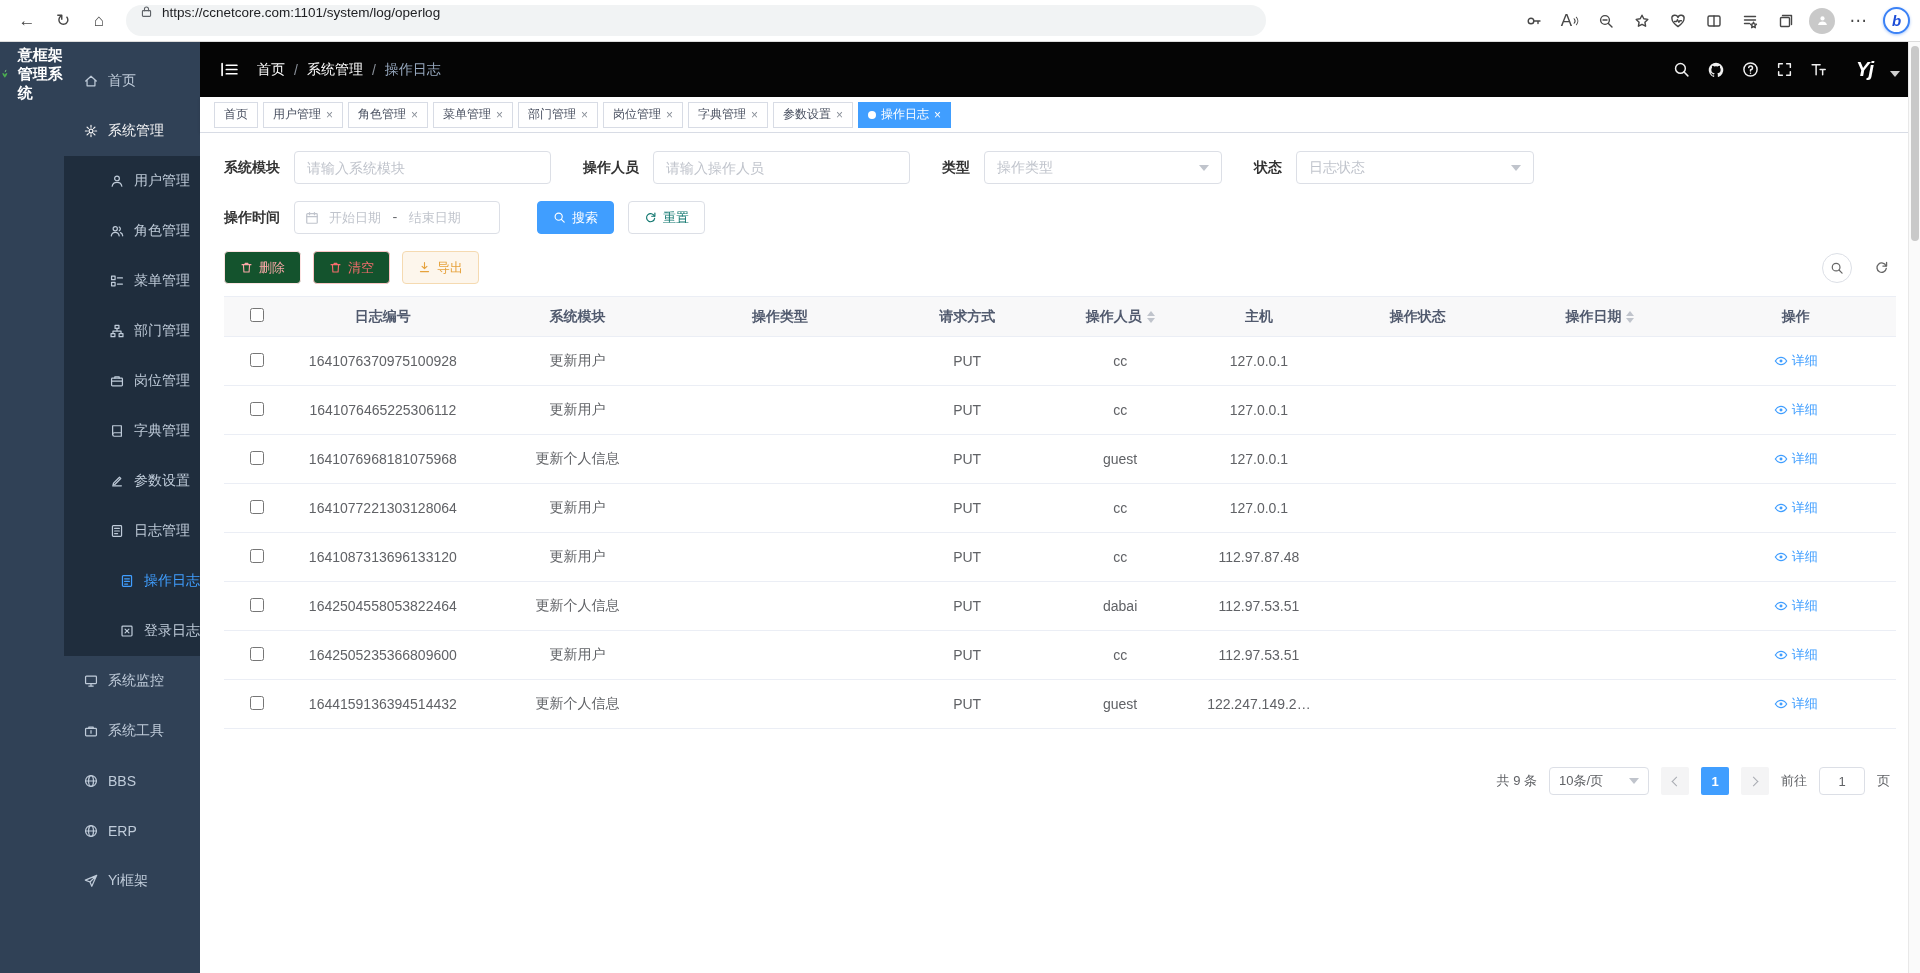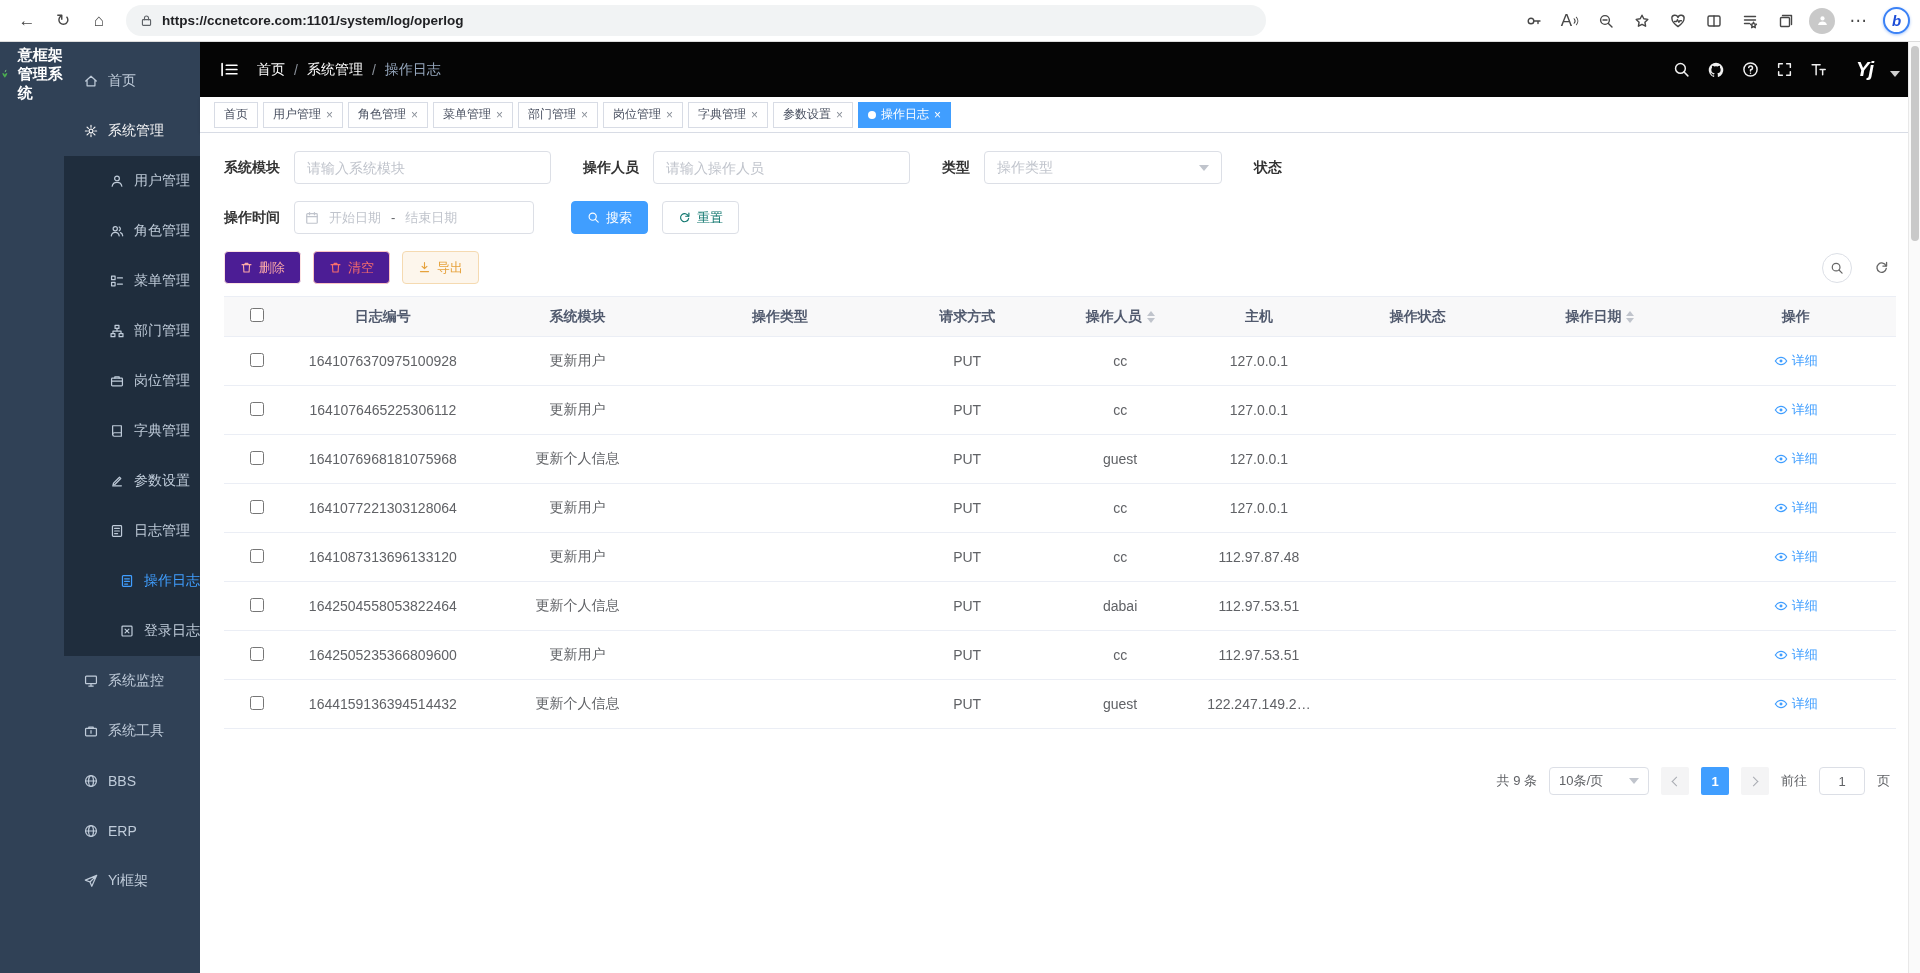--- a/index.html
+++ b/index.html
@@ -6,21 +6,21 @@
   html,body { width:1920px; height:973px; }
   body { font-family:"Liberation Sans","DejaVu Sans",sans-serif; font-size:14px; color:#303133; background:#fff; overflow:hidden; }
   .screen { width:1920px; height:973px; display:flex; flex-direction:column; position:relative; }
 
   svg.si { fill:none; stroke:currentColor; stroke-width:1.4; stroke-linecap:round; stroke-linejoin:round; }
   svg .fi, svg.fi { fill:currentColor; stroke:none; }
 
   
   .browser { height:42px; flex:0 0 42px; background:#fff; border-bottom:1px solid #dcdcdc; display:flex; align-items:center; padding:0 10px; gap:2px; }
   .b-icon { min-width:34px; height:32px; display:flex; align-items:center; justify-content:center; border-radius:6px; color:#474747; font-size:17px; cursor:pointer; gap:1px; }
-  .address-bar { width:1140px; height:31px; background:#f1f3f4; border-radius:16px; display:flex; align-items:center; padding:0 14px; gap:9px; color:#5f6368; margin-left:8px;font-weight:bold; }
+  .address-bar { width:1140px; height:31px; background:#f1f3f4; border-radius:16px; display:flex; align-items:flex-start; padding:0 14px; gap:9px; color:#5f6368; margin-left:8px; }
   .address-url { font-size:13.5px; color:#202124; white-space:nowrap; overflow:hidden; }
   .browser-right { margin-left:auto; display:flex; align-items:center; gap:2px; }
   .profile { width:26px; height:26px; border-radius:50%; background:#c9c9c9; color:#fff; display:flex; align-items:center; justify-content:center; }
   .bing { width:27px; height:27px; border-radius:50%; background:#fff; border:2px solid #3b82f6; color:#1d4ed8; font-weight:bold; font-style:italic; display:flex; align-items:center; justify-content:center; font-size:15px; box-shadow:0 1px 3px rgba(59,130,246,.45); margin-left:6px; }
 
   
   .app { flex:1; display:flex; min-height:0; }
 
   
   .sidebar { width:200px; flex:0 0 200px; background:#304156; color:#bfcbd9; display:flex; flex-direction:row; overflow:hidden; }
@@ -56,27 +56,27 @@
   
   .content { flex:1; background:#fff; padding:18px 24px 0 24px; overflow:hidden; }
   .filter-row { display:flex; align-items:center; margin-bottom:17px; }
   .f-group { display:flex; align-items:center; margin-right:32px; }
   .f-label { font-weight:bold; color:#333; margin-right:14px; white-space:nowrap; }
   .el-input { height:33px; border:1px solid #dcdfe6; border-radius:4px; padding:0 12px; font-size:14px; color:#606266; outline:none; background:#fff; }
   .el-input::placeholder { color:#c0c4cc; }
   .w233 { width:257px; }
   .el-select { width:238px; height:33px; border:1px solid #dcdfe6; border-radius:4px; display:flex; align-items:center; justify-content:space-between; padding:0 12px; color:#c0c4cc; cursor:pointer; background:#fff; }
   .sel-caret { width:0; height:0; border-left:5px solid transparent; border-right:5px solid transparent; border-top:6px solid #c0c4cc; }
-  .date-range { width:240px; height:33px; border:1px solid #dcdfe6; border-radius:4px; display:flex; align-items:center; padding:0 10px; gap:10px; color:#c0c4cc; font-size:13px; background:#fff; }
+  .date-range { width:206px; height:33px; border:1px solid #dcdfe6; border-radius:4px; display:flex; align-items:center; padding:0 10px; gap:10px; color:#c0c4cc; font-size:13px; background:#fff;font-family:Liberation Mono, monospace; }
   .date-sep { color:#606266; }
 
   .btn { height:33px; padding:9px 15px; border-radius:4px; font-size:13px; display:inline-flex; align-items:center; gap:6px; cursor:pointer; border:1px solid transparent; background:#fff; white-space:nowrap; }
   .btn-primary { background:#409eff; border-color:#409eff; color:#fff; margin-left:37px; }
   .btn-default { border-color:#dcdfe6; color:#0f766e; margin-left:14px; }
-  .btn-danger-plain { background:#4c1d95; border-color:#fbc4c4; color:#f56c6c; }
+  .btn-danger-plain { background:#14532d; border-color:#fbc4c4; color:#f56c6c; }
   .btn-danger-plain.disabled { color:#f9a7a7; border-color:#fde2e2; cursor:not-allowed; }
   .btn-warning-plain { background:#fdf6ec; border-color:#f5dab1; color:#e6a23c; }
   .toolbar-row { display:flex; align-items:center; gap:12px; margin-bottom:12px; }
   .table-tools { margin-left:auto; display:flex; align-items:center; gap:14px; }
   .tool-btn { width:30px; height:30px; border:1px solid #dcdfe6; border-radius:50%; display:flex; align-items:center; justify-content:center; color:#666; cursor:pointer; }
   .tool-btn.plain { border:none; }
 
   
   table { width:100%; border-collapse:collapse; table-layout:fixed; font-size:14px; color:#606266; }
   thead th { background:#f8f8f9; color:#515a6e; font-weight:bold; height:40px; border-bottom:1px solid #ebeef5; border-top:1px solid #ebeef5; text-align:center; }
@@ -425,20 +425,24 @@
           </div>
           <div class="f-group">
             <span class="f-label">类型</span>
             <div class="el-select">
               <span>操作类型</span>
               <span class="sel-caret"></span>
             </div>
           </div>
           <div class="f-group" style="margin-right:0">
             <span class="f-label">状态</span>
+            <div class="el-select">
+              <span>日志状态</span>
+              <span class="sel-caret"></span>
+            </div>
           </div>
         </div>
 
         <div class="filter-row">
           <div class="f-group" style="margin-right:0">
             <span class="f-label">操作时间</span>
             <div class="date-range">
               <svg class="si" viewBox="0 0 16 16" width="14" height="14">
                   <rect x="2" y="3" width="12" height="11" rx="1"></rect>
                   <path d="M2 6.5h12M5.2 1.8v2.4M10.8 1.8v2.4"></path>

